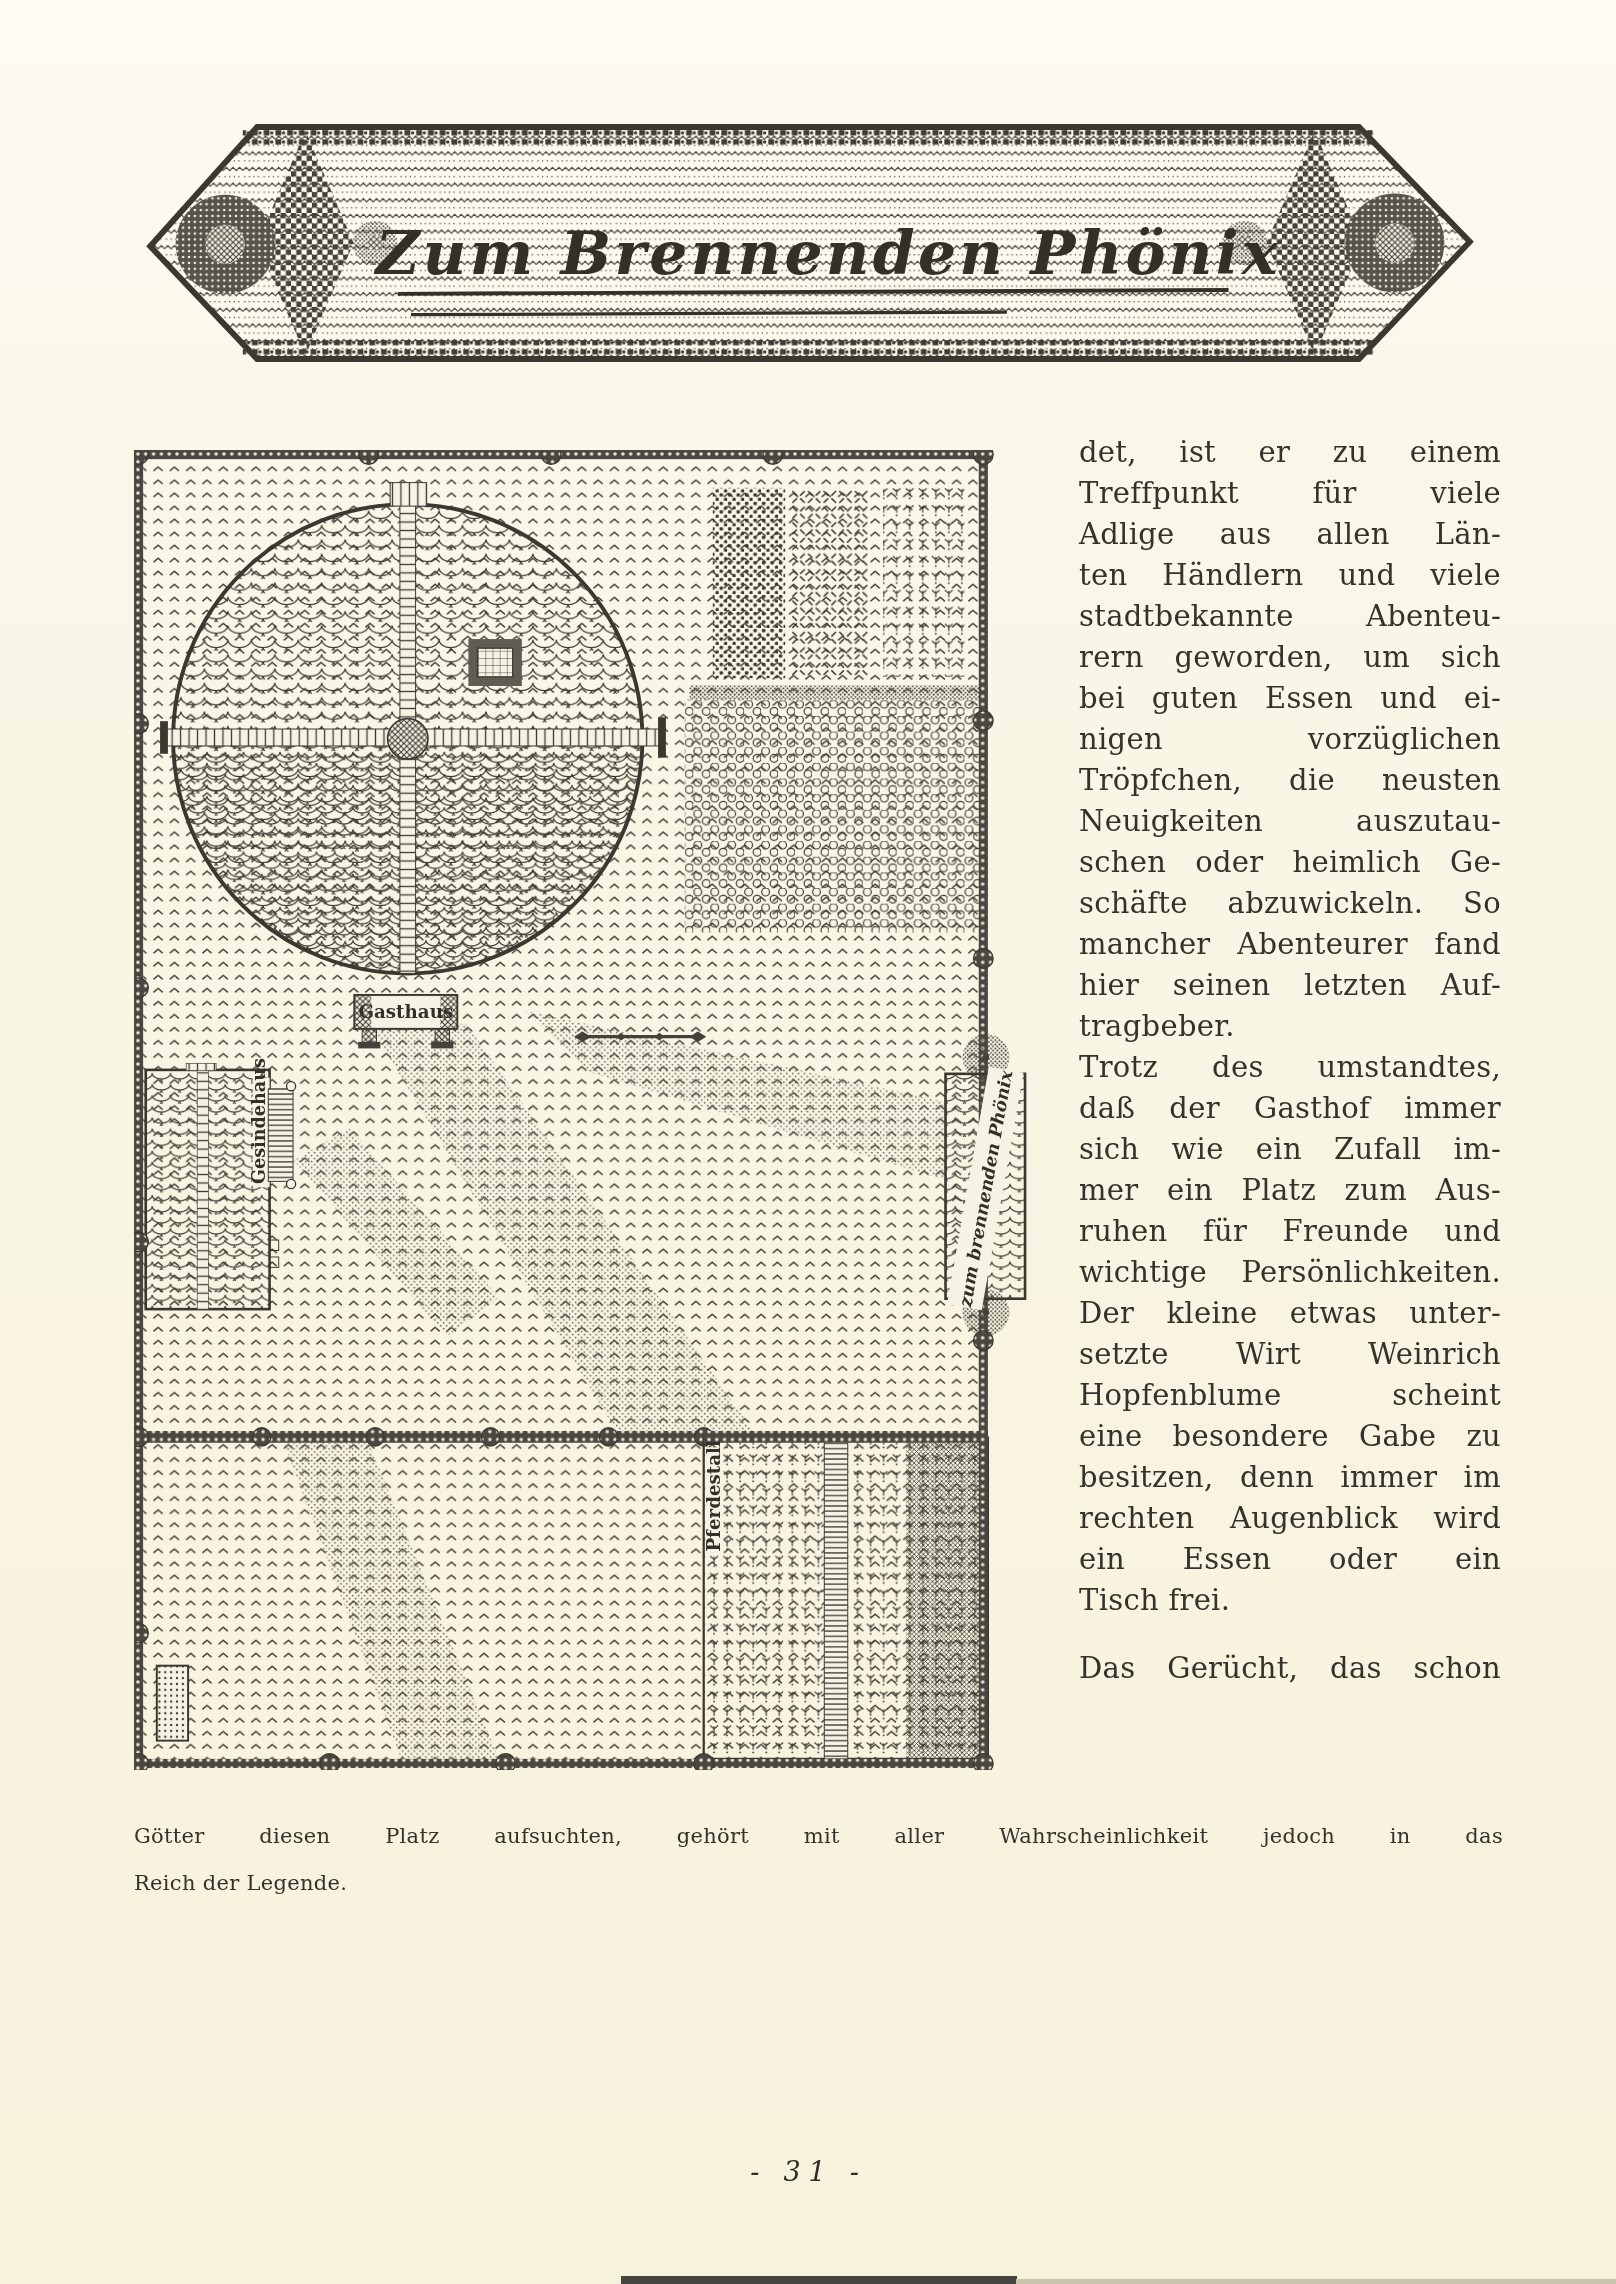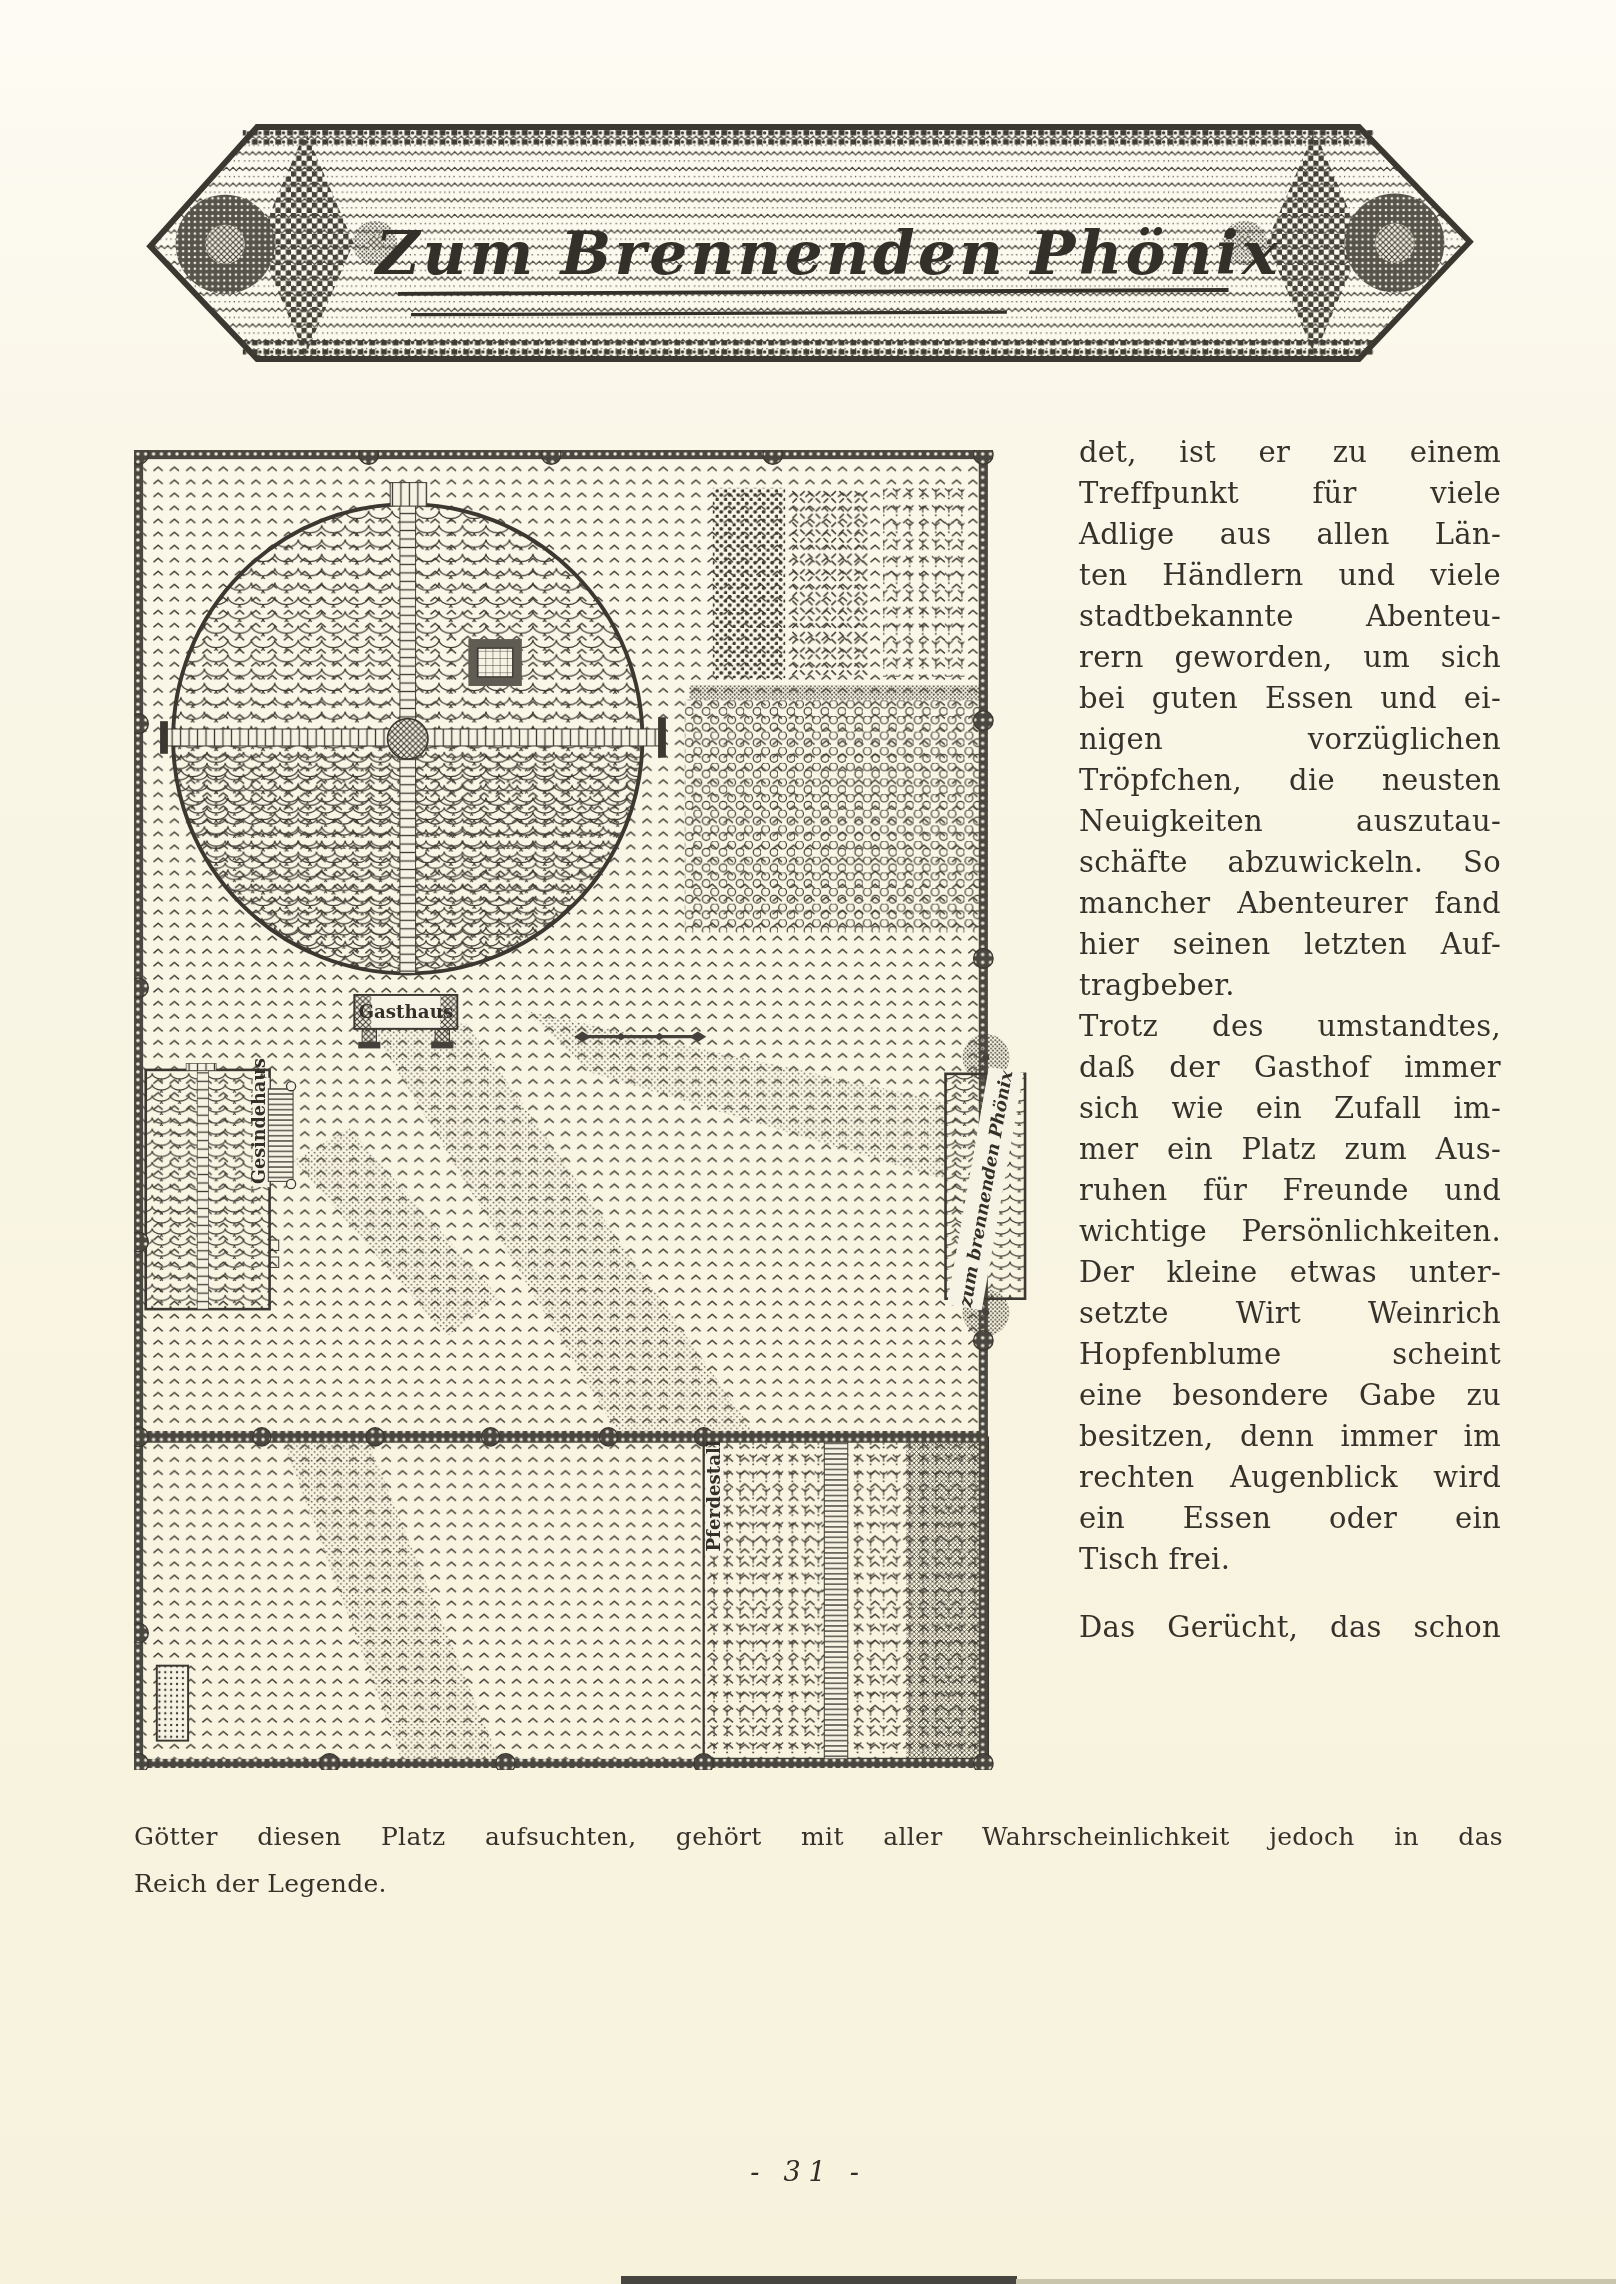--- a/index.html
+++ b/index.html
@@ -11,21 +11,21 @@
   .banner{position:absolute;left:145px;top:119px;width:1330px;height:248px}
   .map{position:absolute;left:134px;top:450px;width:893px;height:1320px}
   .column{position:absolute;left:1079px;top:432px;width:422px}
   .script-line{
     font-size:29px;line-height:41px;letter-spacing:0.3px;
     text-align:justify;text-align-last:justify;color:#35322b;
   }
   .script-line.last{text-align-last:left}
   .script-line.gap{margin-top:27px}
   .bottom{position:absolute;left:134px;top:1813px;width:1369px}
-  .bottom .script-line{font-size:25px;line-height:47px}
+  .bottom .script-line{font-size:21px;line-height:47px}
   .pagenum{
     position:absolute;top:2156px;left:0;width:1617px;text-align:center;
     font-size:27px;font-style:italic;letter-spacing:7.8px;color:#2f2d26;
   }
   .scanbar-a{position:absolute;left:621px;top:2276px;width:396px;height:7.8px;background:#47453f}
   .scanbar-b{position:absolute;left:1016px;top:2279px;width:600px;height:4.6px;background:#c9c4ac}
   svg text{font-family:"DejaVu Serif", serif;fill:#33302a}
   .maplabel{font-weight:bold}
 </style>
 </head>
@@ -320,20 +320,21 @@
     <div class="script-line">rern geworden, um sich</div>
 
     <div class="script-line">bei guten Essen und ei-</div>
 
     <div class="script-line">nigen vorzüglichen</div>
 
     <div class="script-line">Tröpfchen, die neusten</div>
 
     <div class="script-line">Neuigkeiten auszutau-</div>
 
+    <div class="script-line">schen oder heimlich Ge-</div>
 
     <div class="script-line">schäfte abzuwickeln. So</div>
 
     <div class="script-line">mancher Abenteurer fand</div>
 
     <div class="script-line">hier seinen letzten Auf-</div>
 
     <div class="script-line last">tragbeber.</div>
 
     <div class="script-line">Trotz des umstandtes,</div>

